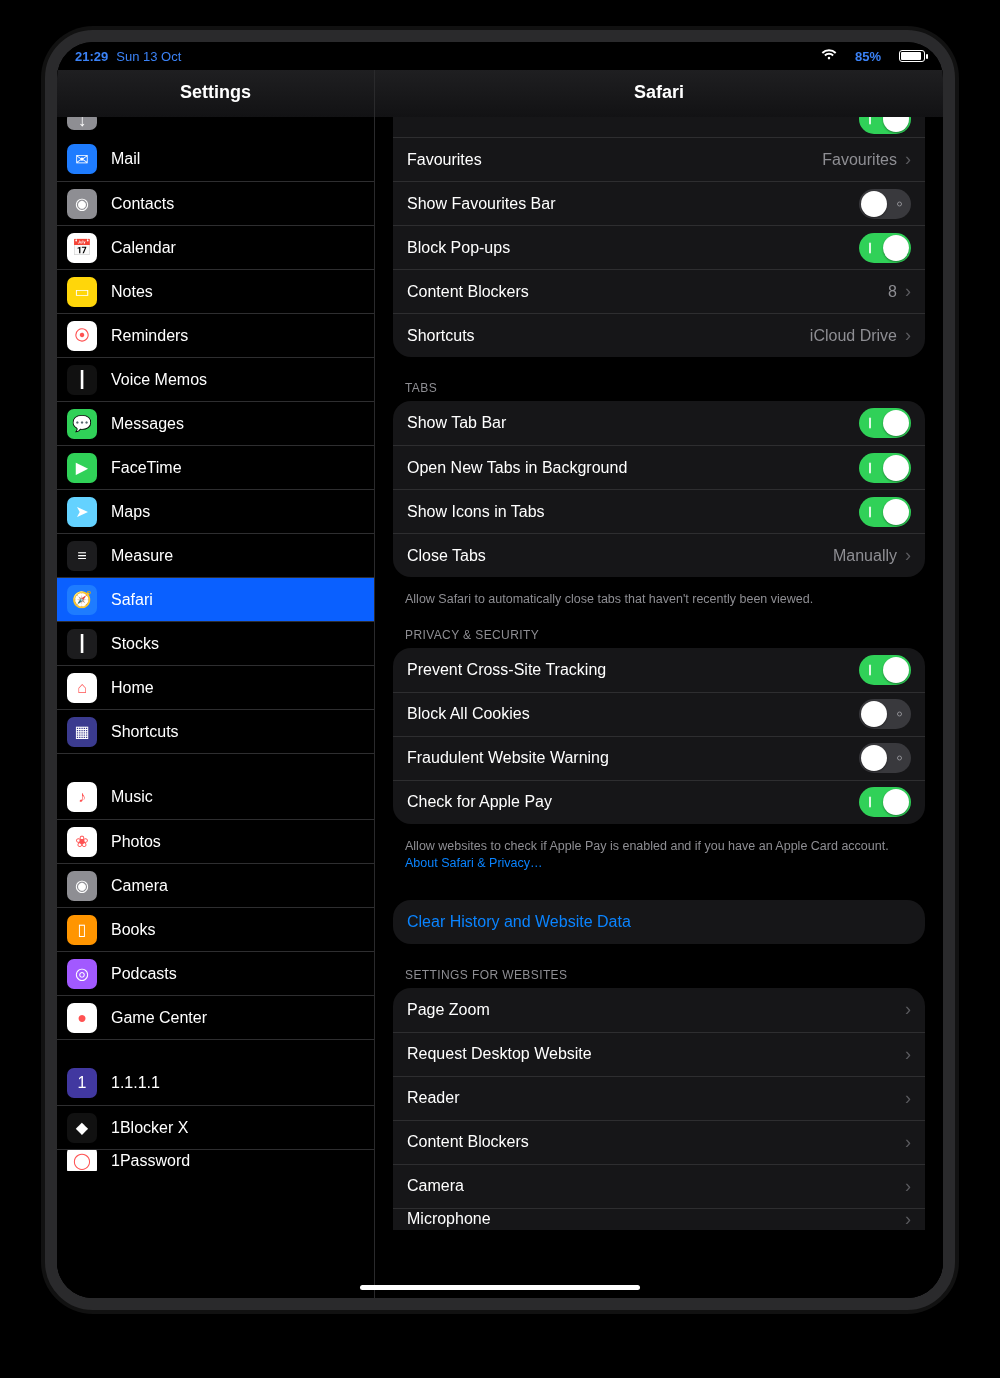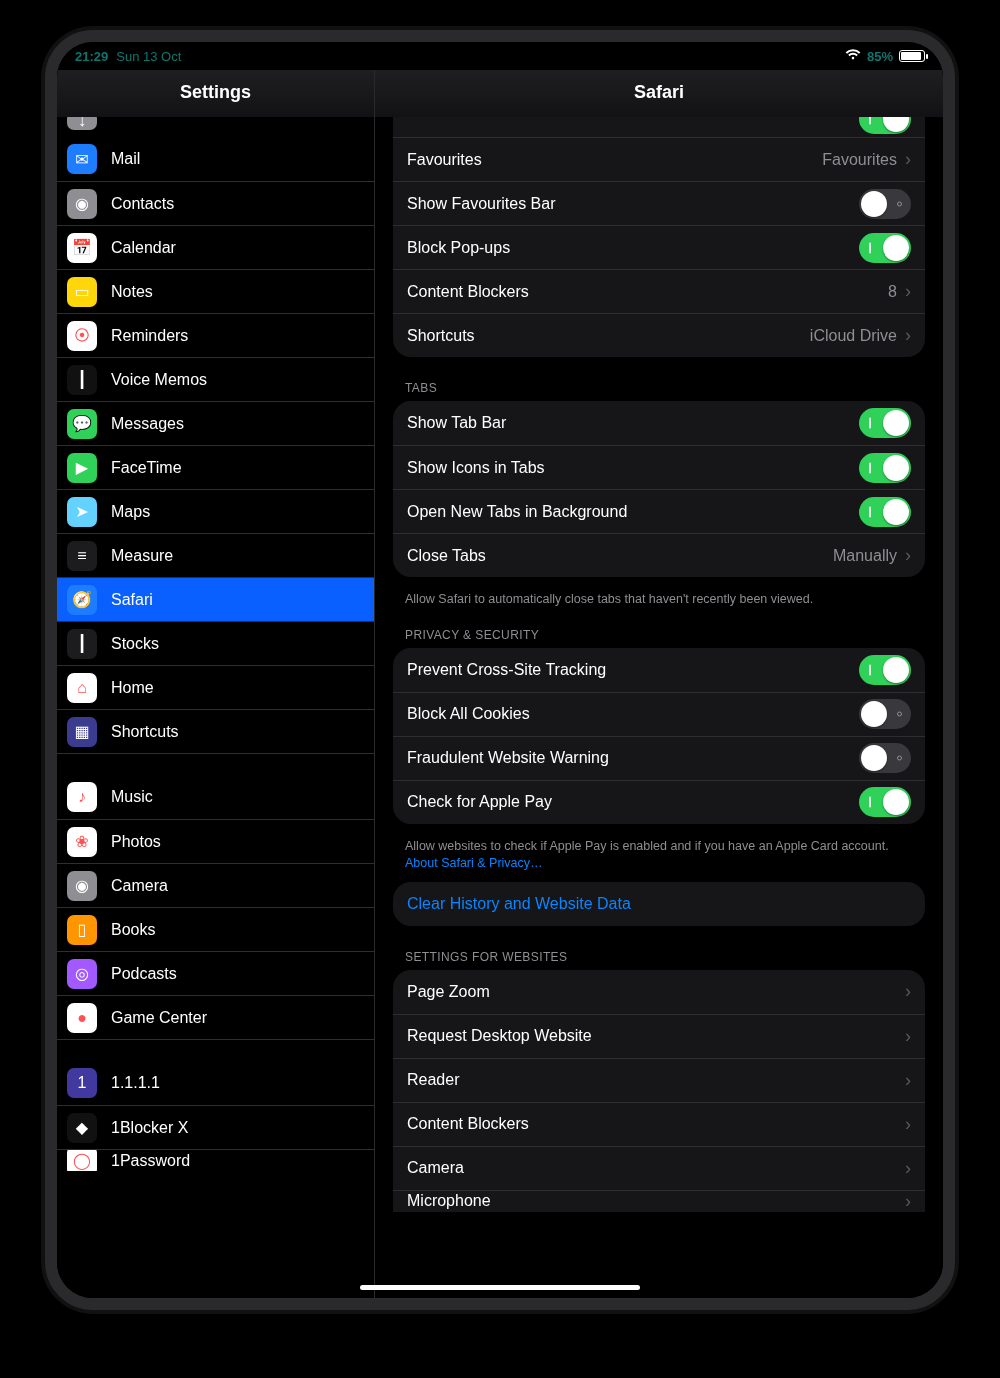--- a/index.html
+++ b/index.html
@@ -30,24 +30,24 @@
     flex-direction: column;
   }
   
   .status-bar {
     height: 28px;
     display: flex;
     align-items: center;
     padding: 0 18px;
     font-size: 13px;
     font-weight: 600;
-    color: #0f766e;
+    color: #3b82f6;
   }
   .status-left { display: flex; gap: 8px; }
-  .status-right { margin-left: auto; display: flex; align-items: center; gap: 6px; }
+  .status-right { margin-left: auto; display: flex; align-items: center; gap: 18px; }
   .wifi-icon { width: 16px; height: 12px; }
   .battery {
     width: 26px; height: 12px;
     border: 1.2px solid #fff; border-radius: 3px;
     position: relative;
   }
   .battery::after {
     content:""; position:absolute; right:-4px; top:3px;
     width:2px; height:5px; background:#fff; border-radius:1px;
   }
@@ -353,29 +353,29 @@
           <div class="section-title">Tabs</div>
           <div class="section-card">
             <div class="drow">
               <span class="label">Show Tab Bar</span>
               <span id="tg-tabbar" class="toggle on">
                   <span class="bar"></span>
                   <span class="knob"></span>
                 </span>
             </div>
             <div class="drow">
+              <span class="label">Open New Tabs in Background</span>
+              <span id="tg-bg" class="toggle on">
+                  <span class="bar"></span>
+                  <span class="knob"></span>
+                </span>
+            </div>
+            <div class="drow">
               <span class="label">Show Icons in Tabs</span>
               <span id="tg-icons" class="toggle on">
-                  <span class="bar"></span>
-                  <span class="knob"></span>
-                </span>
-            </div>
-            <div class="drow">
-              <span class="label">Open New Tabs in Background</span>
-              <span id="tg-bg" class="toggle on">
                   <span class="bar"></span>
                   <span class="knob"></span>
                 </span>
             </div>
             <div class="drow">
               <span class="label">Close Tabs</span>
               <span class="value">Manually</span>
               <span class="chevron">›</span>
             </div>
           </div>
@@ -410,21 +410,21 @@
                   <span class="bar"></span>
                   <span class="knob"></span>
                 </span>
             </div>
           </div>
           <div class="footer-note">
             <span>Allow websites to check if Apple Pay is enabled and if you have an Apple Card account.</span><br>
             <span class="link">About Safari &amp; Privacy…</span>
           </div>
 
-          <div class="section-card" style="margin-top:6px">
+          <div class="section-card" style="margin-top:24px">
             <div class="drow">
               <span class="action-link">Clear History and Website Data</span>
             </div>
           </div>
 
           <div class="section-title">Settings for Websites</div>
           <div class="section-card" id="websec" style="border-bottom-left-radius:0;border-bottom-right-radius:0">
               <div class="drow">
                 <span class="label">Page Zoom</span>
                 <span class="chevron">›</span>

